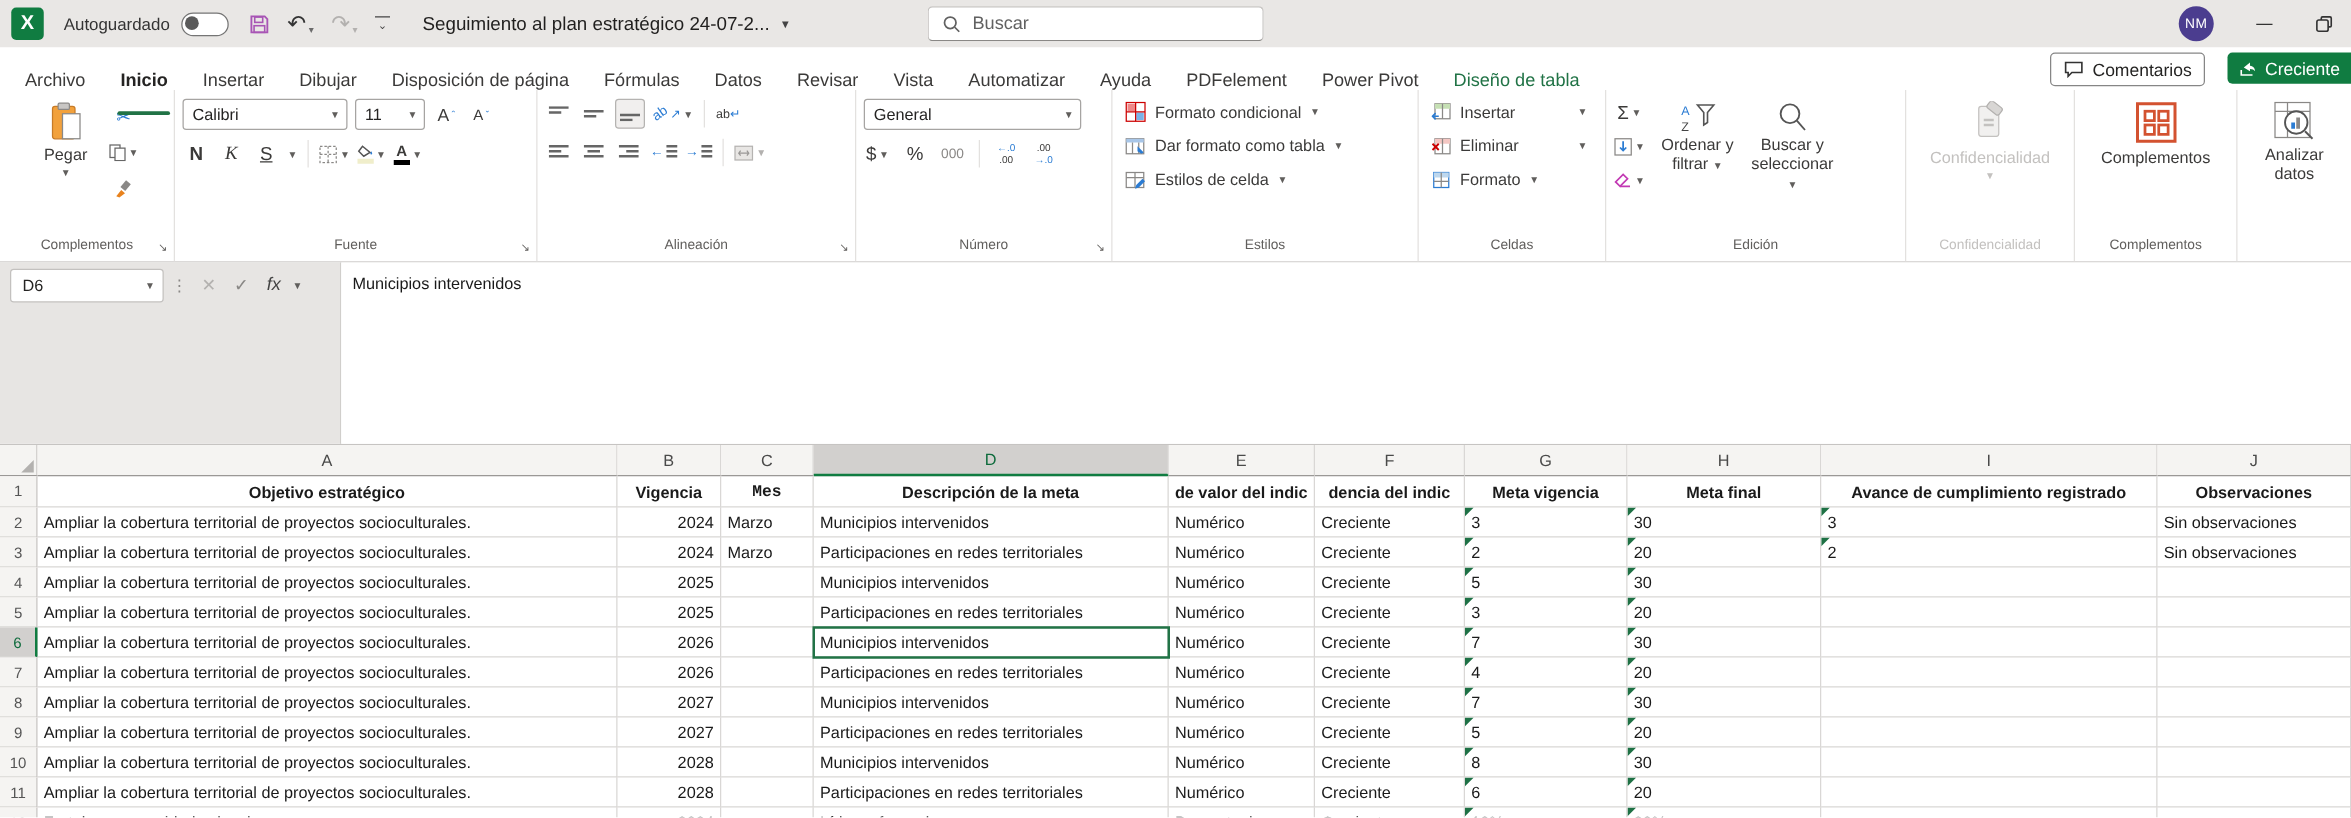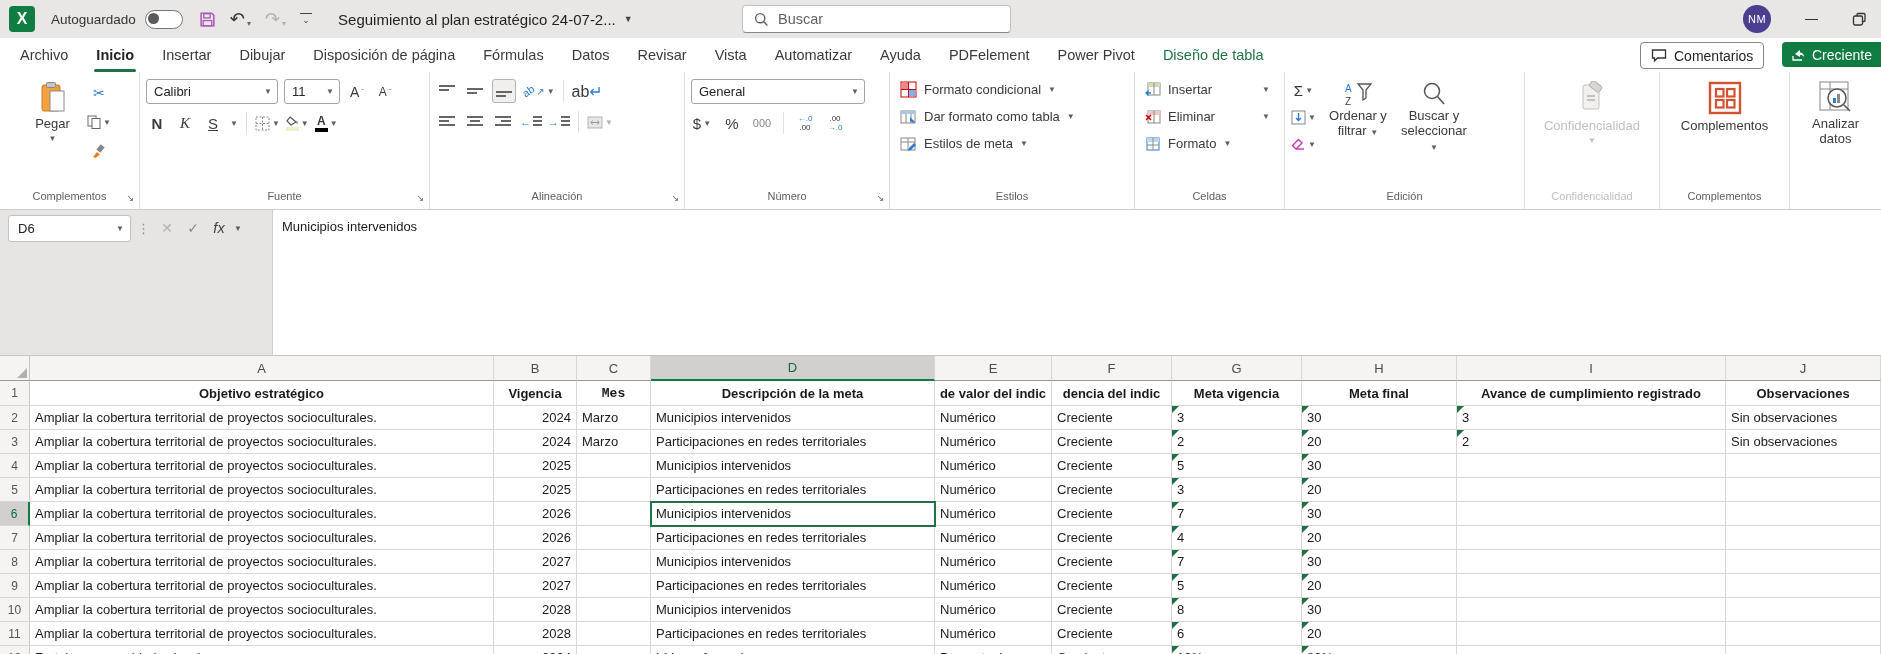--- a/index.html
+++ b/index.html
@@ -23,21 +23,21 @@
   .searchbox{position:absolute;left:742px;top:5px;width:256px;height:26px;background:#fff;border:1px solid #c3c1bf;
              border-bottom-color:#8a8886;border-radius:4px;display:flex;align-items:center;gap:9px;padding-left:11px;
              color:#616161;font-size:14.5px}
   .tb-right{position:absolute;right:14px;top:0;height:38px;display:flex;align-items:center;gap:34px}
   .avatar{width:28px;height:28px;border-radius:50%;background:#4b3d8f;color:#fff;font-size:11px;
           display:flex;align-items:center;justify-content:center;letter-spacing:.5px}
   .win-min{width:13px;height:0;border-top:1.6px solid #333}
 
   
   .menubar{height:34px;background:#fff;display:flex;align-items:center;padding-left:6px;position:relative}
-  .tab{padding:0 14px;height:100%;display:flex;align-items:center;font-size:14.5px;color:#3b3a39;position:relative;white-space:nowrap}
+  .tab{padding:10px 14px;height:100%;display:flex;align-items:center;font-size:14.5px;color:#3b3a39;position:relative;white-space:nowrap}
   .tab.active{font-weight:bold;color:#252423}
   .tab.active::after{content:"";position:absolute;left:12px;right:12px;bottom:0;height:3px;background:#217346;border-radius:2px}
   .tab.contextual{color:#217346}
   .comments-btn{position:absolute;left:1640px;top:4px;height:25px;border:1px solid #868686;border-radius:4px;background:#fff;
                 display:flex;align-items:center;gap:7px;padding:0 10px;font-size:14px;color:#252423}
   .share-btn{position:absolute;left:1782px;top:4px;height:25px;width:118px;background:#107c41;border-radius:4px;color:#fff;
              display:flex;align-items:center;gap:7px;padding:0 9px;font-size:14px}
 
   
   .ribbon{height:138px;background:#fff;border-bottom:1px solid #cfcdcb;display:flex;box-sizing:border-box}
@@ -283,21 +283,21 @@
                 <rect y="10" width="10" height="2" fill="#666"></rect>
               </svg>
             </span>
           <span class="ibtn">
               <span style="font-size:11px;color:#2b7cd3;transform:rotate(-35deg);display:inline-block">ab</span>
               <span style="color:#2b7cd3;font-size:10px">↗</span>
               <span class="chev">▼</span>
             </span>
           <span class="vsep"></span>
           <span class="ibtn">
-              <span style="font-size:16px"><span>ab</span><span class="blue">↵</span></span>
+              <span style="font-size:10px"><span>ab</span><span class="blue">↵</span></span>
             </span>
         </div>
         <div class="rrow">
           <span class="ibtn">
               <svg width="16" height="12" viewBox="0 0 16 12">
                 <rect y="0" width="16" height="2" fill="#666"></rect>
                 <rect y="4" width="10" height="2" fill="#666"></rect>
                 <rect y="8" width="16" height="2" fill="#666"></rect>
               </svg>
             </span>
@@ -398,21 +398,21 @@
         <span>Dar formato como tabla</span>
           <span class="chev">▼</span>
       </div>
       <div class="stylerow">
         <svg width="17" height="17" viewBox="0 0 17 17">
             <rect x="1" y="3" width="14" height="12" fill="#fff" stroke="#8a8886"></rect>
             <line x1="1" y1="7" x2="15" y2="7" stroke="#8a8886"></line>
             <line x1="8" y1="3" x2="8" y2="15" stroke="#8a8886"></line>
             <path d="M9 13l5-5 2 2-5 5-3 1z" fill="#2b7cd3"></path>
           </svg>
-        <span>Estilos de meta</span>
+        <span>Estilos de celda</span>
           <span class="chev">▼</span>
       </div>
     </div>
     <div class="rlabel"><span>Estilos</span></div>
   </div>
 
   <div class="rgroup" style="width:150px">
     <div class="rcontent" style="flex-direction:column;gap:0;padding-top:4px">
       <div class="stylerow">
         <svg width="16" height="16" viewBox="0 0 16 16">

